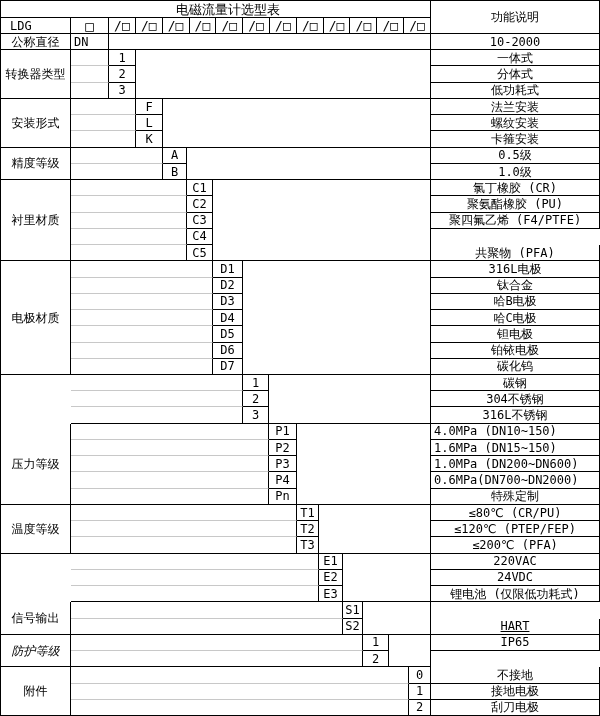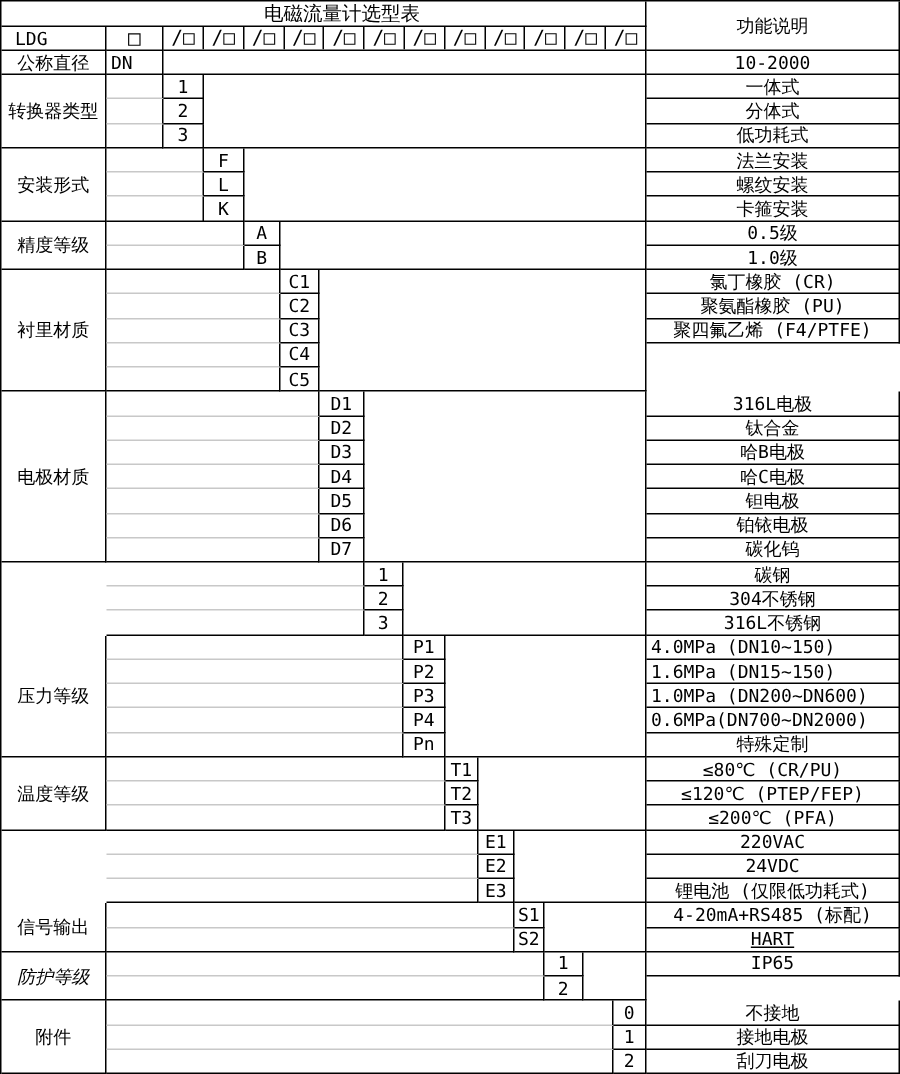--- a/index.html
+++ b/index.html
@@ -105,20 +105,21 @@
     <div class="cell spacer" style="grid-area: 15 / 2 / span 1 / span 4;"></div>
     <div class="cell spacer last" style="grid-area: 16 / 2 / span 1 / span 4;"></div>
     <div class="cell code" style="grid-area: 12 / 6 / span 1 / span 1;">C1</div>
     <div class="cell desc" style="grid-area: 12 / 16 / span 1 / span 1;">氯丁橡胶 (CR)</div>
     <div class="cell code" style="grid-area: 13 / 6 / span 1 / span 1;">C2</div>
     <div class="cell desc" style="grid-area: 13 / 16 / span 1 / span 1;">聚氨酯橡胶 (PU)</div>
     <div class="cell code" style="grid-area: 14 / 6 / span 1 / span 1;">C3</div>
     <div class="cell desc" style="grid-area: 14 / 16 / span 1 / span 1;">聚四氟乙烯 (F4/PTFE)</div>
     <div class="cell code" style="grid-area: 15 / 6 / span 1 / span 1;">C4</div>
     <div class="cell code" style="grid-area: 16 / 6 / span 1 / span 1;">C5</div>
+    <div class="cell desc" style="grid-area: 16 / 16 / span 1 / span 1;">共聚物 (PFA)</div>
     <div class="cell rfill" style="grid-area: 12 / 7 / span 5 / span 9;"></div>
     <div class="cell glabel" style="grid-area: 17 / 1 / span 7 / span 1;">电极材质</div>
     <div class="cell spacer" style="grid-area: 17 / 2 / span 1 / span 5;"></div>
     <div class="cell spacer" style="grid-area: 18 / 2 / span 1 / span 5;"></div>
     <div class="cell spacer" style="grid-area: 19 / 2 / span 1 / span 5;"></div>
     <div class="cell spacer" style="grid-area: 20 / 2 / span 1 / span 5;"></div>
     <div class="cell spacer" style="grid-area: 21 / 2 / span 1 / span 5;"></div>
     <div class="cell spacer" style="grid-area: 22 / 2 / span 1 / span 5;"></div>
     <div class="cell spacer last" style="grid-area: 23 / 2 / span 1 / span 5;"></div>
     <div class="cell code" style="grid-area: 17 / 7 / span 1 / span 1;">D1</div>
@@ -181,21 +182,20 @@
     <div class="cell desc" style="grid-area: 35 / 16 / span 1 / span 1;">220VAC</div>
     <div class="cell code" style="grid-area: 36 / 11 / span 1 / span 1;">E2</div>
     <div class="cell desc" style="grid-area: 36 / 16 / span 1 / span 1;">24VDC</div>
     <div class="cell code" style="grid-area: 37 / 11 / span 1 / span 1;">E3</div>
     <div class="cell desc" style="grid-area: 37 / 16 / span 1 / span 1;">锂电池 (仅限低功耗式)</div>
     <div class="cell rfill" style="grid-area: 35 / 12 / span 3 / span 4;"></div>
     <div class="cell glabel" style="grid-area: 38 / 1 / span 2 / span 1;">信号输出</div>
     <div class="cell spacer" style="grid-area: 38 / 2 / span 1 / span 10;"></div>
     <div class="cell spacer last" style="grid-area: 39 / 2 / span 1 / span 10;"></div>
     <div class="cell code" style="grid-area: 38 / 12 / span 1 / span 1;">S1</div>
-    <div class="cell desc" style="grid-area: 38 / 16 / span 1 / span 1;">4-20mA+RS485 (标配)</div>
     <div class="cell code" style="grid-area: 39 / 12 / span 1 / span 1;">S2</div>
     <div class="cell desc" style="grid-area: 39 / 16 / span 1 / span 1; text-decoration: underline;">HART</div>
     <div class="cell rfill" style="grid-area: 38 / 13 / span 2 / span 3;"></div>
     <div class="cell glabel" style="grid-area: 40 / 1 / span 2 / span 1; font-style: italic;">防护等级</div>
     <div class="cell spacer" style="grid-area: 40 / 2 / span 1 / span 11;"></div>
     <div class="cell spacer last" style="grid-area: 41 / 2 / span 1 / span 11;"></div>
     <div class="cell code" style="grid-area: 40 / 13 / span 1 / span 1;">1</div>
     <div class="cell desc" style="grid-area: 40 / 16 / span 1 / span 1;">IP65</div>
     <div class="cell code" style="grid-area: 41 / 13 / span 1 / span 1;">2</div>
     <div class="cell rfill" style="grid-area: 40 / 14 / span 2 / span 2;"></div>

